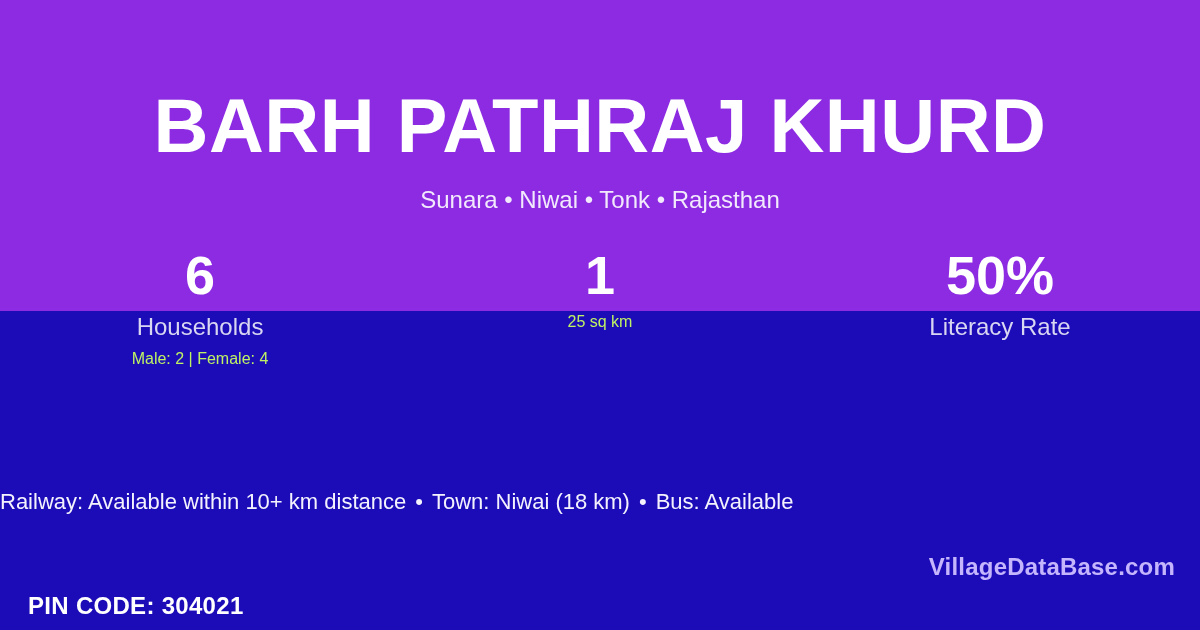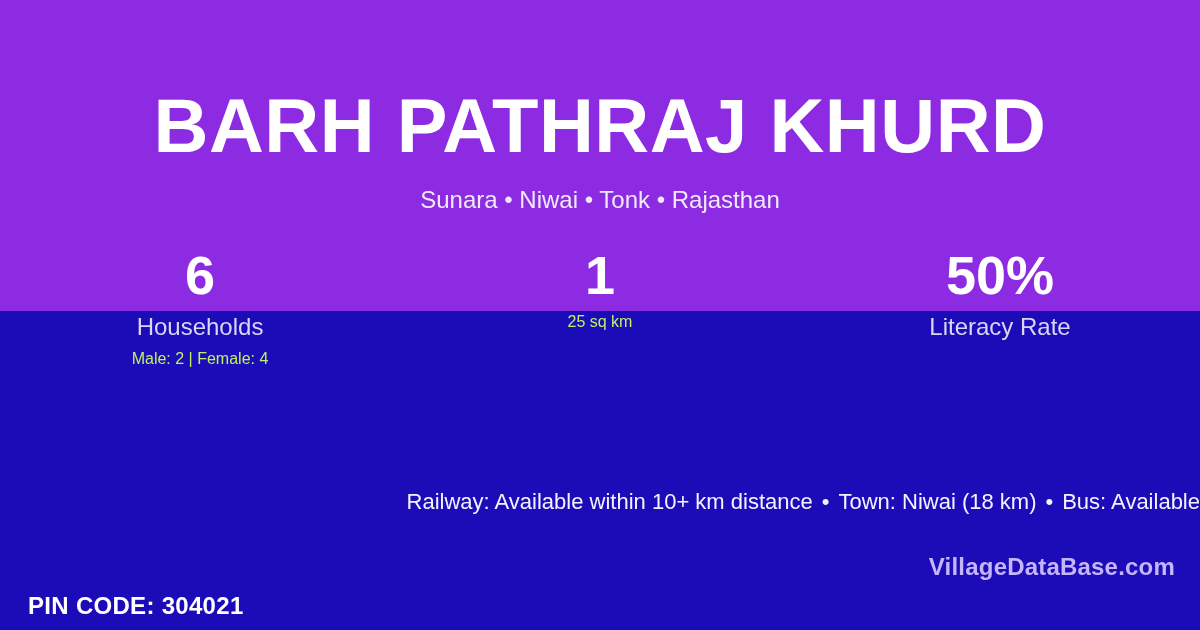--- a/index.html
+++ b/index.html
@@ -92,21 +92,21 @@
     font-weight: normal;
     line-height: 20px;
     white-space: nowrap;
   }
   
   #amenities-line {
     position: absolute;
     left: 0;
     top: 487px;
     width: 1200px;
-    text-align: right;
+    text-align: left;
     color: #f4f3fd;
     font-size: 22px;
     font-weight: normal;
     line-height: 30px;
     white-space: nowrap;
   }
   .amenity-sep {
     display: inline-block;
     padding: 0 9px;
     color: #f4f3fd;

